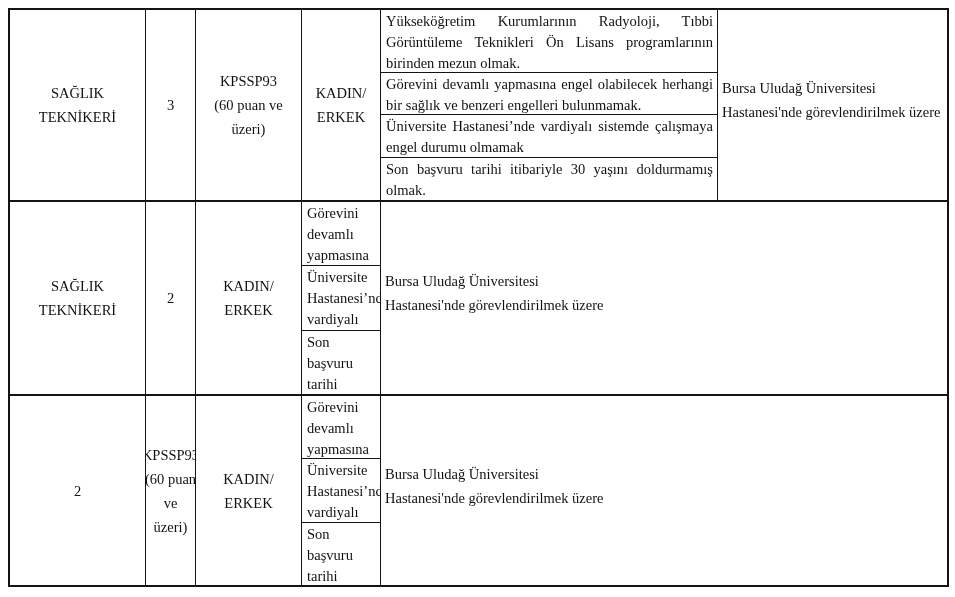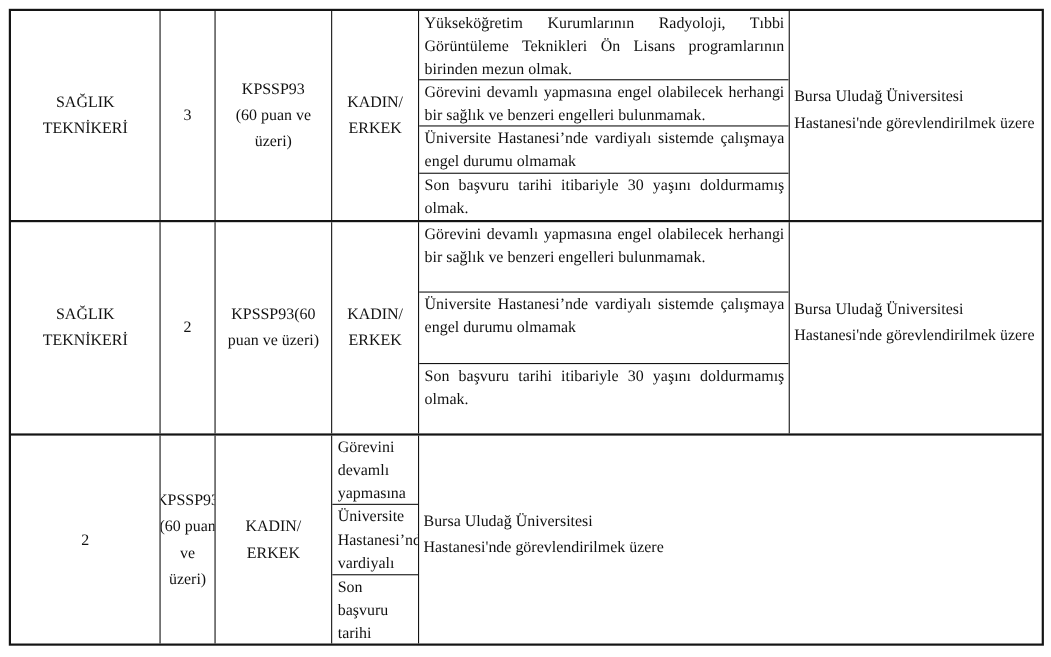--- a/index.html
+++ b/index.html
@@ -101,22 +101,20 @@
         <div class="req">Son başvuru tarihi itibariyle 30 yaşını doldurmamış olmak.</div>
       </div>
       <div class="cell assign">Bursa Uludağ Üniversitesi
 Hastanesi'nde görevlendirilmek üzere</div>
     </div>
 
     <div class="trow r2">
       <div class="cell center">SAĞLIK
 TEKNİKERİ</div>
       <div class="cell center">2</div>
-      <div class="cell center">KPSSP93(60
-puan ve üzeri)</div>
       <div class="cell center">KADIN/
 ERKEK</div>
       <div class="cell reqs">
         <div class="req">Görevini devamlı yapmasına engel olabilecek herhangi bir sağlık ve benzeri engelleri bulunmamak.</div>
         <div class="req">Üniversite Hastanesi’nde vardiyalı sistemde çalışmaya engel durumu olmamak</div>
         <div class="req">Son başvuru tarihi itibariyle 30 yaşını doldurmamış olmak.</div>
       </div>
       <div class="cell assign">Bursa Uludağ Üniversitesi
 Hastanesi'nde görevlendirilmek üzere</div>
     </div>

